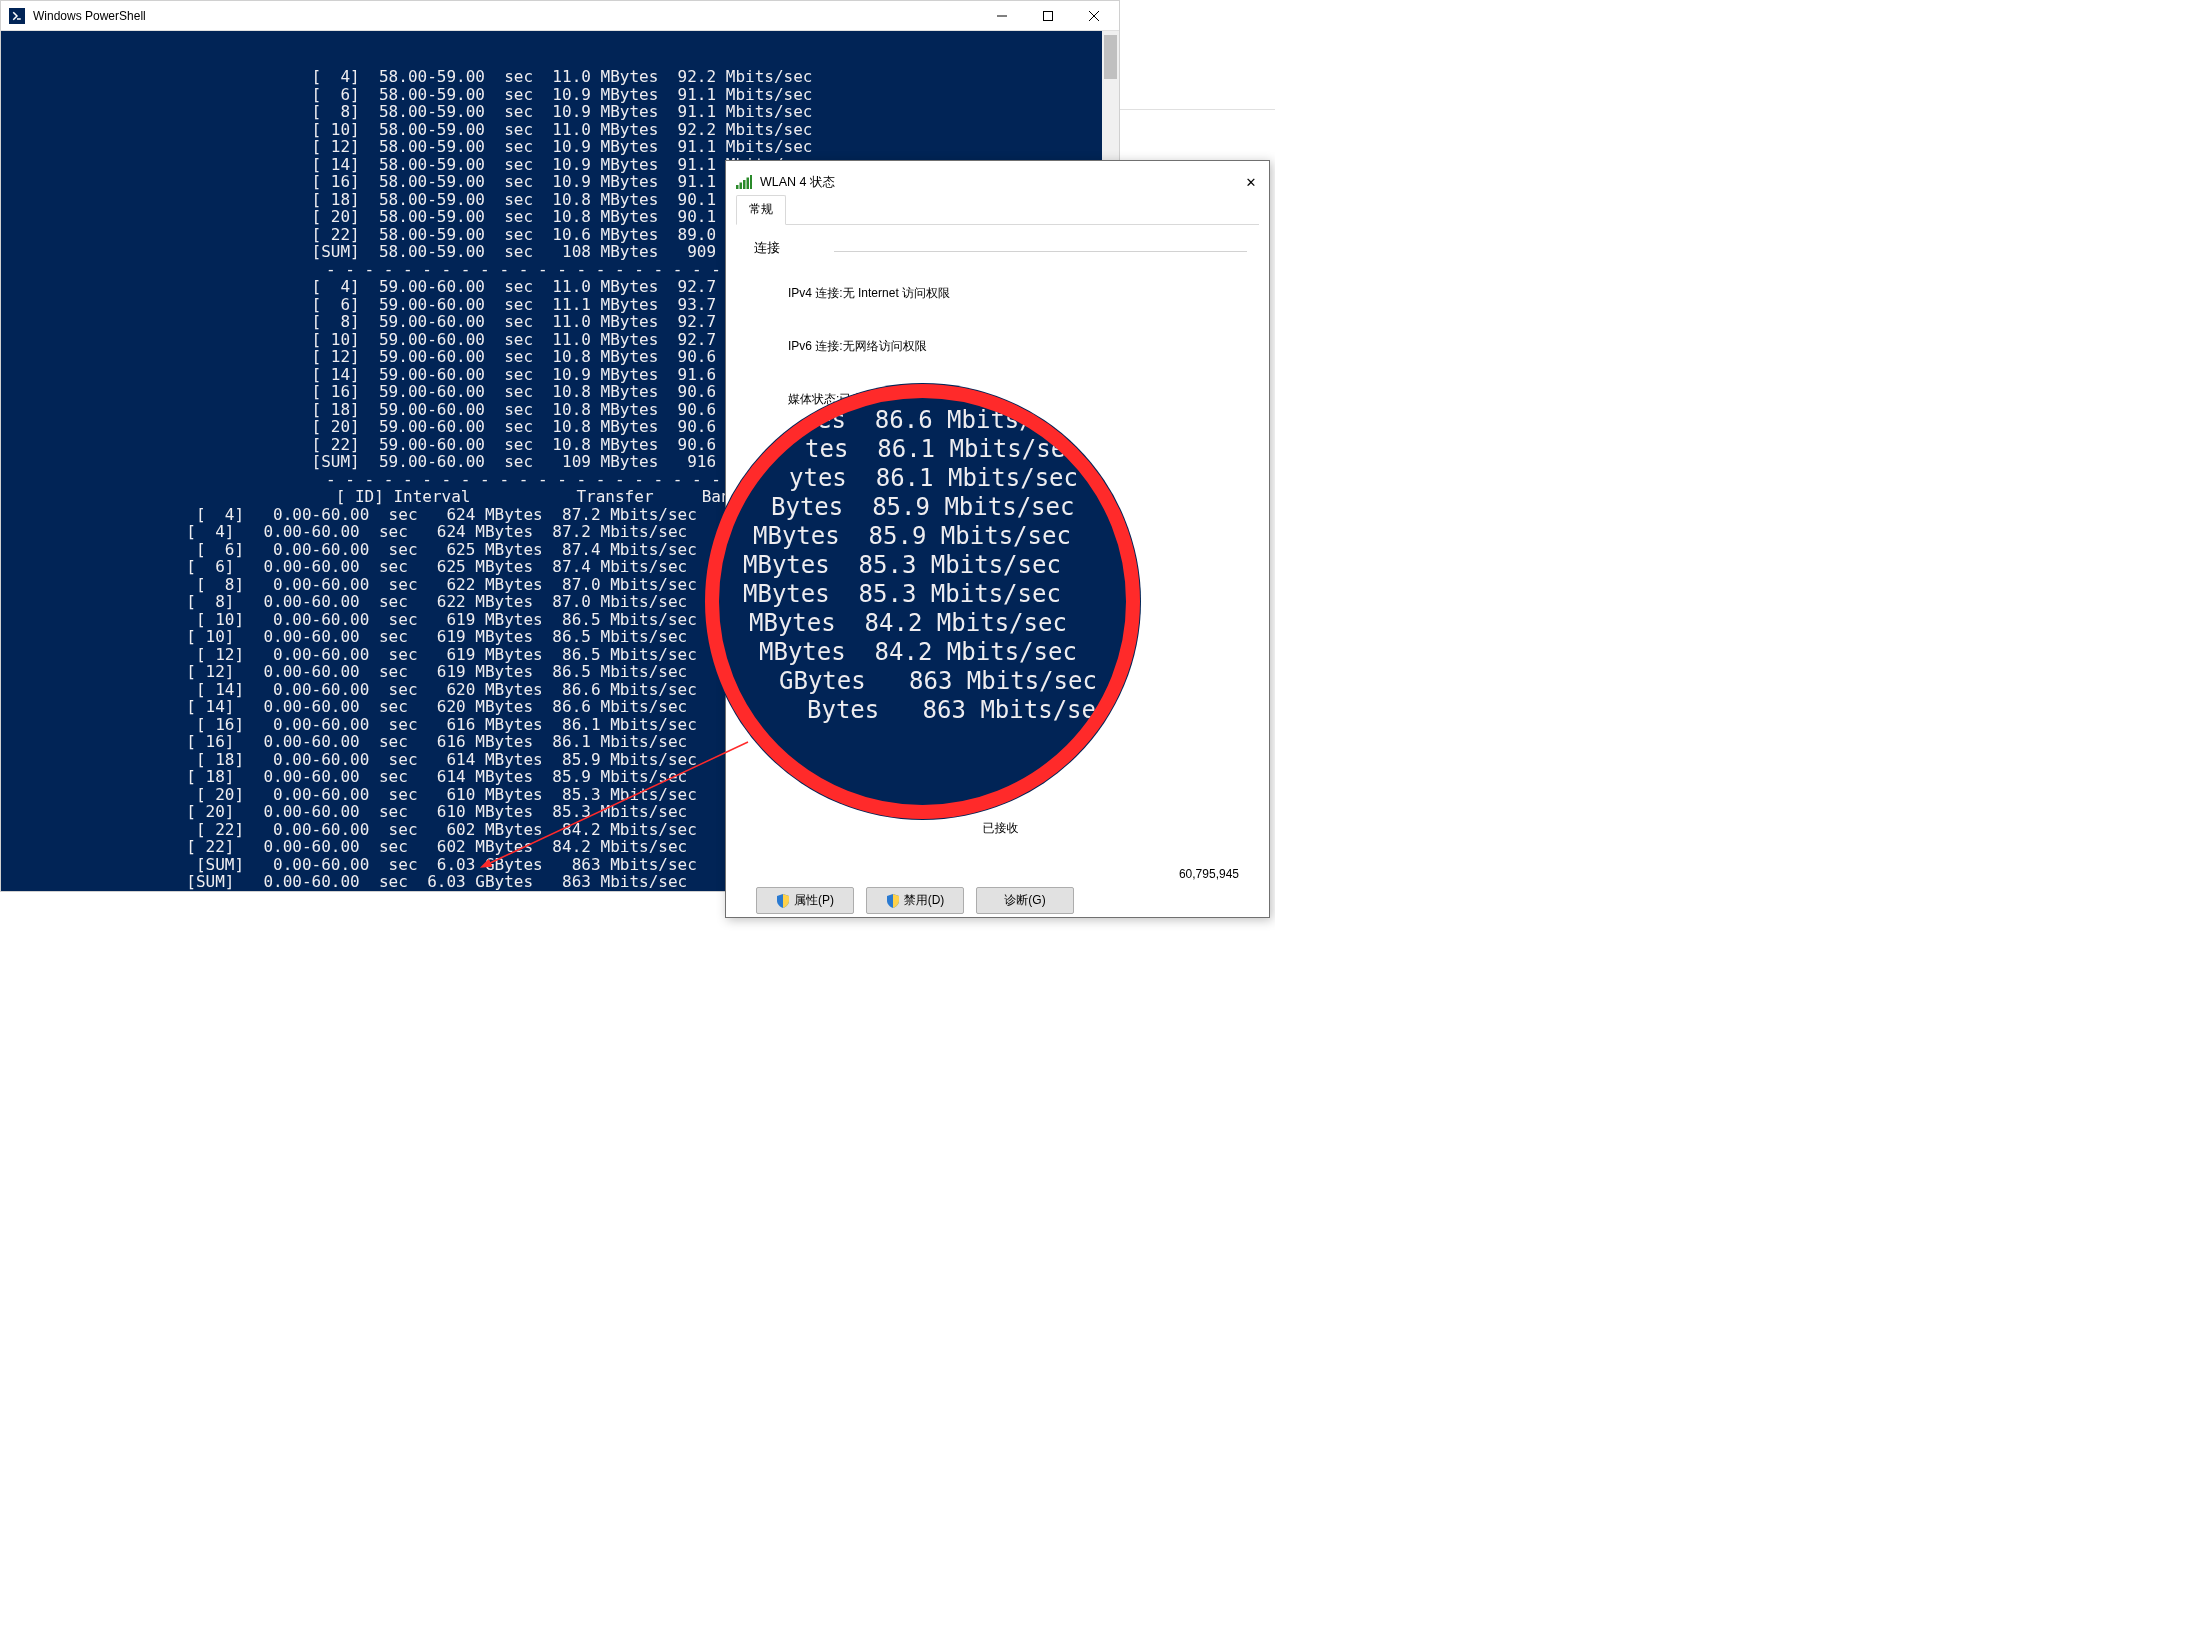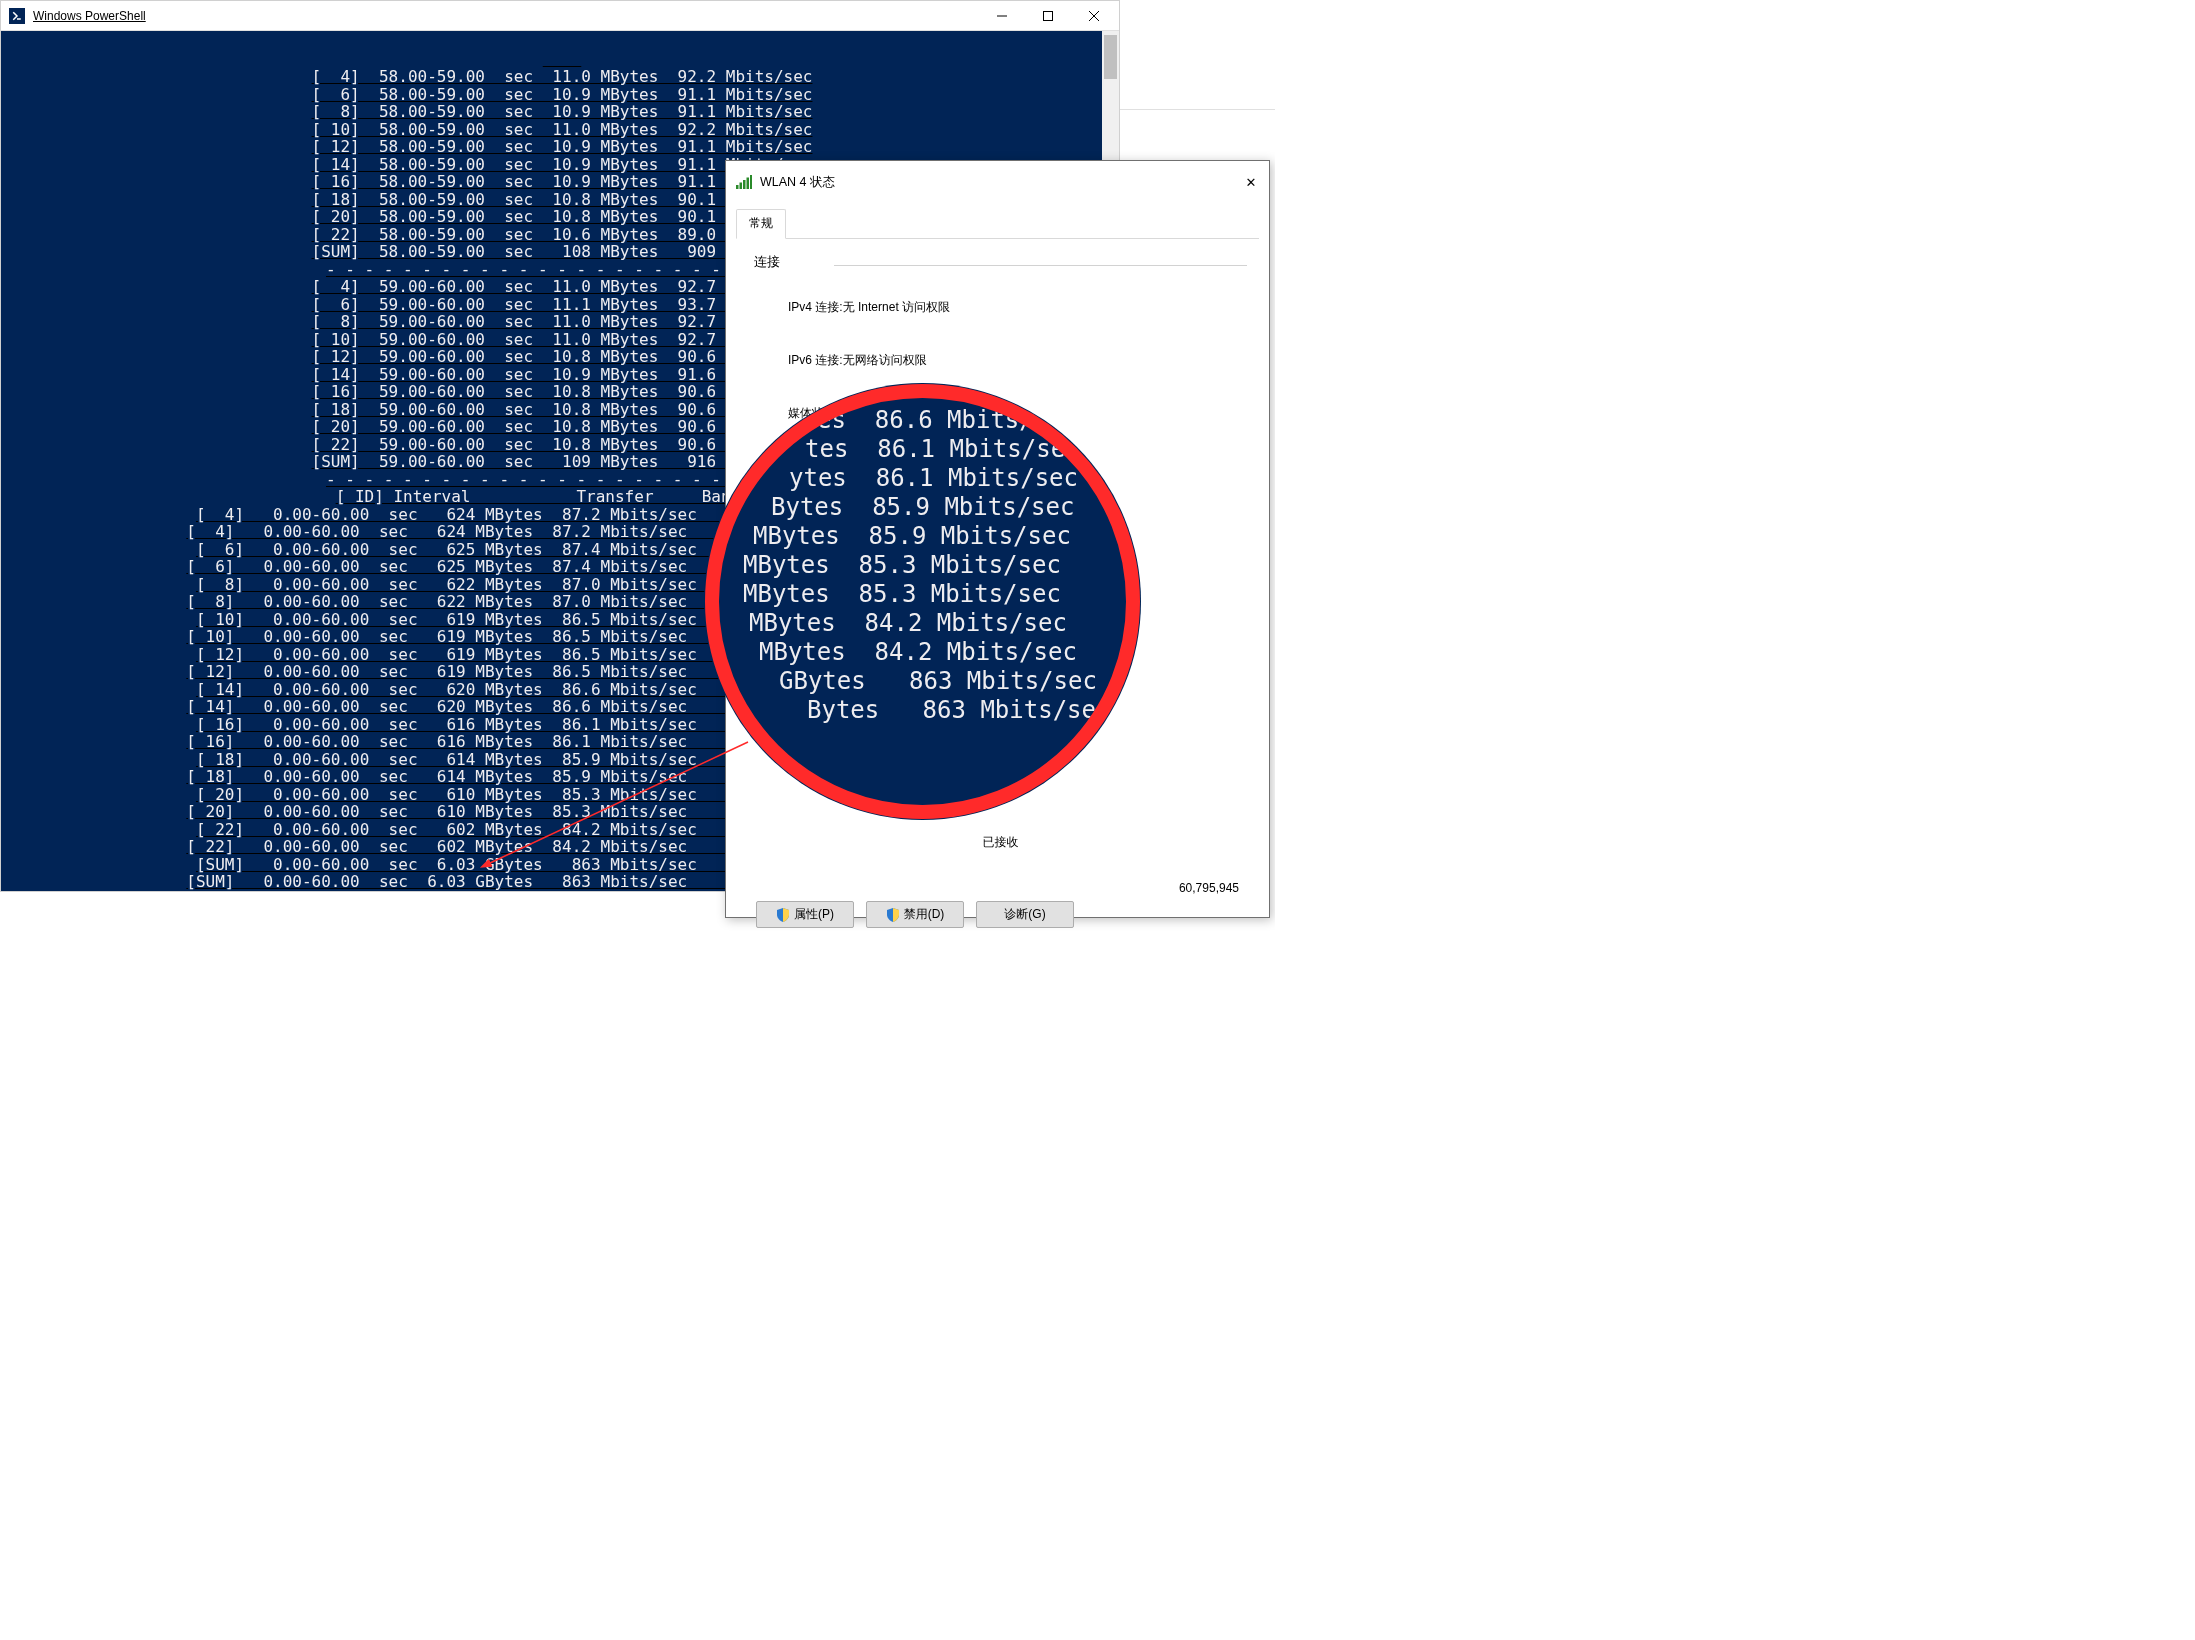--- a/index.html
+++ b/index.html
@@ -1,19 +1,19 @@
 <!DOCTYPE html>
 <html><head>
 <meta charset="utf-8">
 <style>
   *{box-sizing:border-box;margin:0;padding:0;}
   body{font-family:"Segoe UI",Arial,sans-serif;background:#fff;width:1275px;height:956px;position:relative;overflow:hidden;}
 
   
-  .ps-window{position:absolute;left:0;top:0;width:1120px;height:892px;border:1px solid #d0d0d0;background:#15803d;text-decoration:underline;}
+  .ps-window{position:absolute;left:0;top:0;width:1120px;height:892px;border:1px solid #d0d0d0;background:#15803d;}
   .ps-titlebar{height:30px;background:#fff;display:flex;align-items:center;padding:0 2px 0 8px;border-bottom:1px solid #e0e0e0;}
   .ps-icon{width:16px;height:16px;background:#012456;display:inline-flex;align-items:center;justify-content:center;margin-right:8px;}
   .ps-icon svg{width:12px;height:12px;}
   .ps-title{flex:1;font-size:12px;color:#000;}
   .winbtns{display:flex;}
   .winbtn{width:46px;height:30px;display:flex;align-items:center;justify-content:center;color:#555;font-size:12px;}
 
   .ps-body{position:relative;height:calc(100% - 30px);background:#012456;color:#eeedf0;font-family:"NSimSun","SimSun",Consolas,monospace;font-size:16px;line-height:17.5px;padding:2px 0 0 4px;white-space:pre;overflow:hidden;text-align:center;}
   .ps-scroll{position:absolute;right:0;top:0;bottom:0;width:17px;background:#f0f0f0;}
   .ps-thumb{position:absolute;right:2px;width:13px;top:4px;height:44px;background:#c0c0c0;}
@@ -23,21 +23,21 @@
   .rightstrip{position:absolute;left:1120px;top:30px;width:155px;height:80px;background:#fff;border-bottom:1px solid #e0e0e0;}
 
   
   .wlan{position:absolute;left:725px;top:160px;width:545px;height:758px;background:#ffffff;border:1px solid #707070;box-shadow:2px 2px 10px rgba(0,0,0,.25);}
   .wlan-titlebar{height:30px;display:flex;align-items:center;padding:12px 6px 0 10px;background:#fff;}
   .wlan-signal{width:16px;height:14px;margin-right:8px;}
   .wlan-title{flex:1;font-size:12.5px;color:#000;}
   .wlan-close{width:24px;height:20px;display:flex;align-items:center;justify-content:center;color:#000;font-size:13px;font-family:Arial;}
 
   .tabstrip{margin:4px 10px 0 10px;border-bottom:1px solid #d9d9d9;display:flex;}
-  .tab{padding:5px 12px 6px;font-size:12px;border:1px solid #d9d9d9;border-bottom:1px solid #fff;background:#fff;margin-bottom:-1px;border-radius:2px 2px 0 0;margin-top:14px;}
+  .tab{padding:5px 12px 6px;font-size:12px;border:1px solid #d9d9d9;border-bottom:1px solid #fff;background:#fff;margin-bottom:-1px;border-radius:2px 2px 0 0;}
 
   .wlan-content{padding:14px 22px 8px 28px;font-size:12px;color:#000;position:relative;}
   .section{margin-bottom:16px;}
   .section-title{font-size:13px;margin-bottom:6px;}
   .hr{border:none;border-top:1px solid #d2d2d2;margin-left:80px;margin-top:-12px;margin-bottom:8px;}
   .row{display:flex;padding:3px 4px 3px 34px;margin-top:30px;}
   .row .lbl{}
   .row .val{}
   .signal-big{display:inline-block;}
   .speed-box{border:6px solid #4d7c0f;border-radius:0;padding:1px 6px 6px 5px;display:inline-block;}

